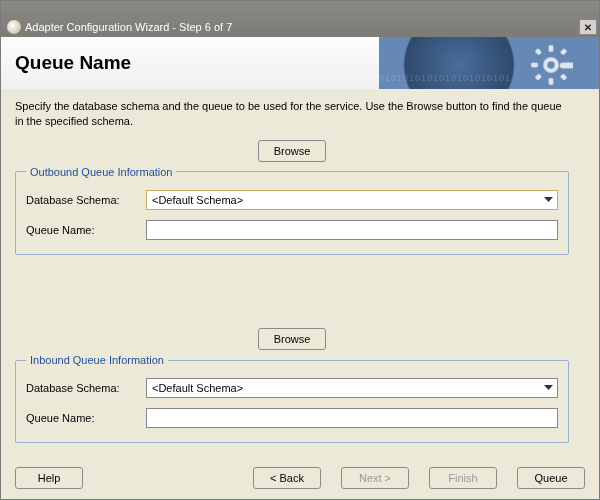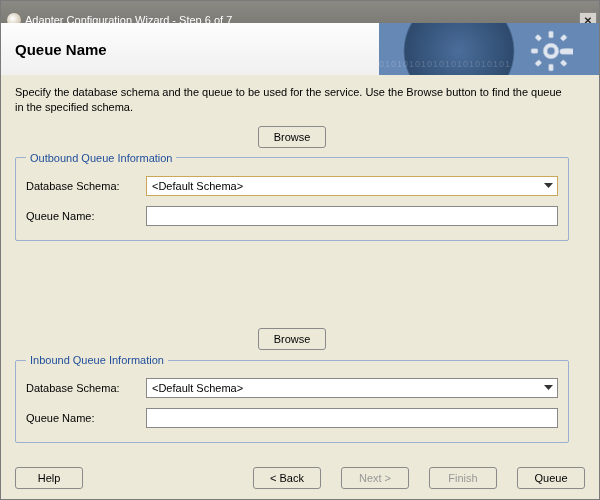--- a/index.html
+++ b/index.html
@@ -13,21 +13,21 @@
   .window {
     width: 600px;
     height: 500px;
     border: 1px solid #7a7a7a;
     background: #ece9d8;
     display: flex;
     flex-direction: column;
     position: relative;
   }
   .titlebar {
-    height: 22px;
+    height: 36px;
     background: linear-gradient(to bottom, #8a8984, #7c7b76);
     color: #fff;
     display: flex;
     align-items: center;
     padding: 16px 2px 0 6px;
     font-size: 11px;
   }
   .titlebar .title-icon {
     width: 14px; height: 14px;
     margin-right: 4px;
@@ -51,21 +51,21 @@
   .header {
     height: 52px;
     background: linear-gradient(to bottom, #fdfdfd, #f0f0f0);
     display: flex;
     align-items: center;
     padding: 0 14px;
     position: relative;
     overflow: hidden;
   }
   .header h1 {
-    font-size: 15px;
+    font-size: 19px;
     font-weight: bold;
     margin: 0;
     color: #000;
   }
   .header-decor {
     position: absolute;
     right: 0; top: 0;
     width: 220px; height: 52px;
     background:
       radial-gradient(circle 90px at 80px 28px, #4a6d9a 0%, #2e4a6d 60%, transparent 62%),

